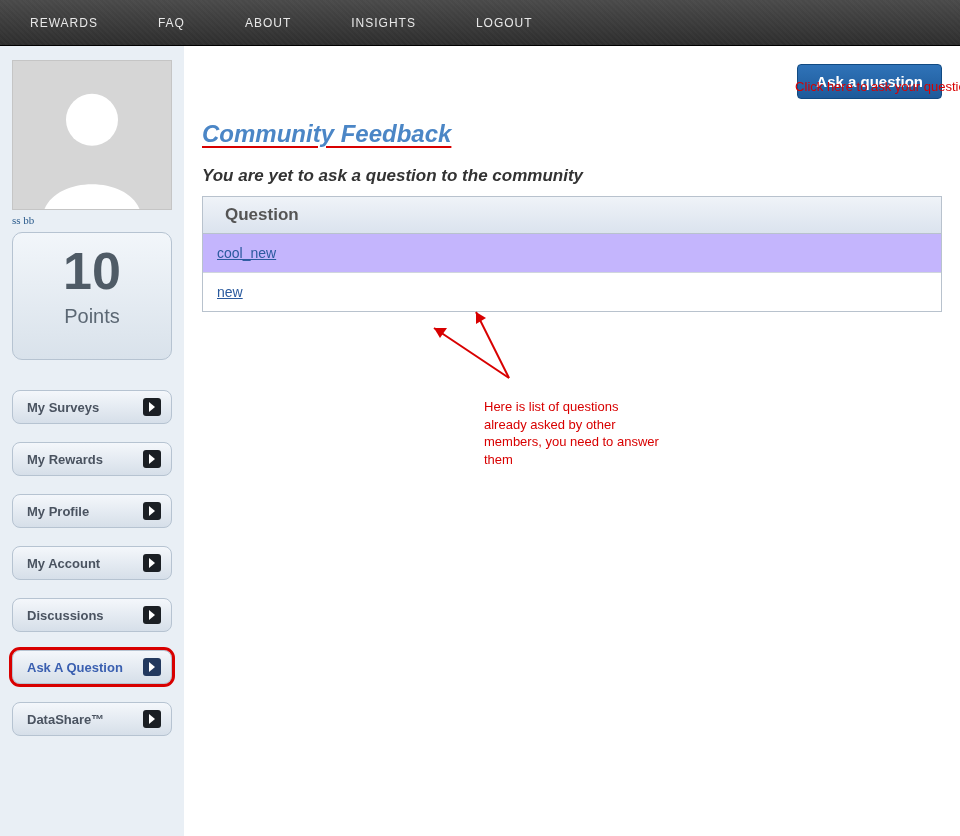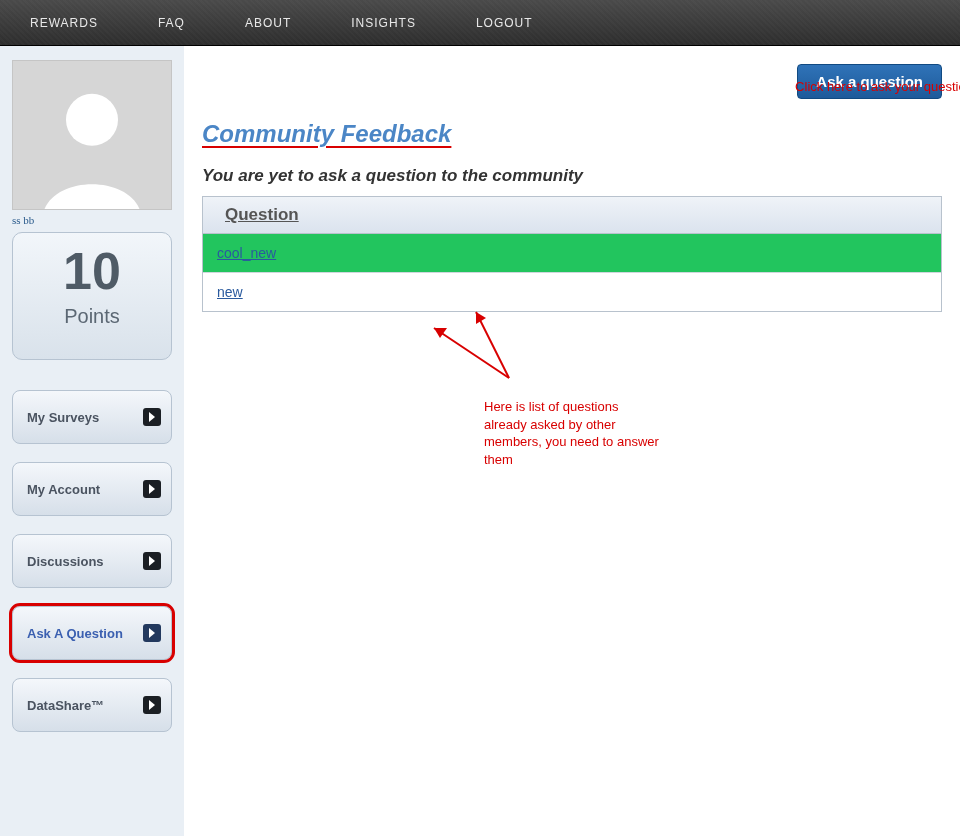--- a/index.html
+++ b/index.html
@@ -73,21 +73,21 @@
     font-weight: bold;
     color: #4f5b66;
   }
   .points-label {
     font-size: 20px;
     color: #5b6773;
     margin-top: 4px;
   }
   .menu-item {
     width: 160px;
-    height: 54px;
+    height: 34px;
     border: 1px solid #b6c3d1;
     border-radius: 8px;
     background: linear-gradient(#f4f7fb, #d6dfe9);
     display: flex;
     align-items: center;
     justify-content: space-between;
     padding: 0 10px 0 14px;
     font-size: 13px;
     font-weight: bold;
     color: #4a5360;
@@ -164,33 +164,32 @@
     border: 1px solid #b8c2cd;
     width: 740px;
   }
   .qhead {
     background: linear-gradient(#eff3f8, #dbe3ee);
     border-bottom: 1px solid #b8c2cd;
     padding: 8px 22px;
     font-size: 17px;
     font-weight: bold;
     color: #555;
-    text-decoration: underline;
   }
   .qrow {
     border-bottom: 1px solid #d0d6dd;
     padding: 10px 14px;
   }
   .qrow:last-child { border-bottom: none; }
   .qrow a {
     color: #2a5a9e;
     font-size: 14px;
     text-decoration: underline;
   }
-  .qrow.highlight { background: #22c55e; }
+  .qrow.highlight { background: #c4b5fd; }
 </style>
 </head>
 <body>
 
 <div class="topbar">
   <a href="#">REWARDS</a>
   <a href="#">FAQ</a>
   <a href="#">ABOUT</a>
   <a href="#">INSIGHTS</a>
   <a href="#">LOGOUT</a>
@@ -205,20 +204,28 @@
       </svg>
     </div>
     <div class="username">ss bb</div>
     <div class="points-card">
       <div class="points-num">10</div>
       <div class="points-label">Points</div>
     </div>
 
     <div class="menu-item">
       <span>My Surveys</span>
+      <span class="play"></span>
+    </div>
+    <div class="menu-item">
+      <span>My Rewards</span>
+      <span class="play"></span>
+    </div>
+    <div class="menu-item">
+      <span>My Profile</span>
       <span class="play"></span>
     </div>
     <div class="menu-item">
       <span>My Account</span>
       <span class="play"></span>
     </div>
     <div class="menu-item">
       <span>Discussions</span>
       <span class="play"></span>
     </div>

